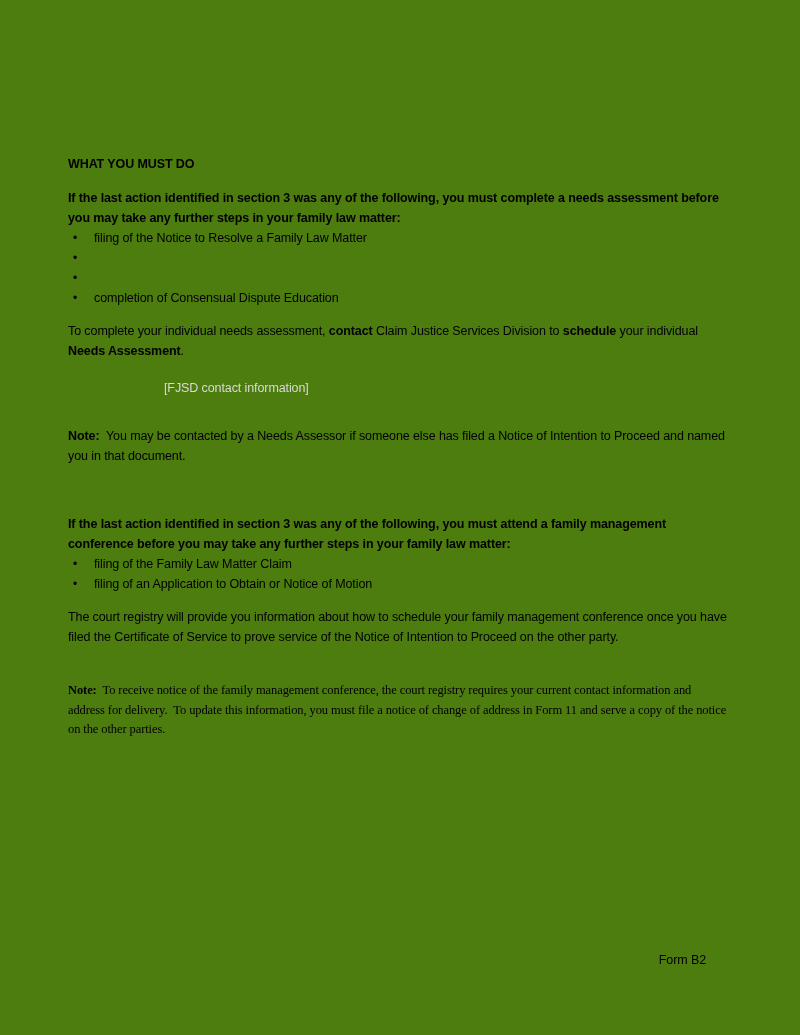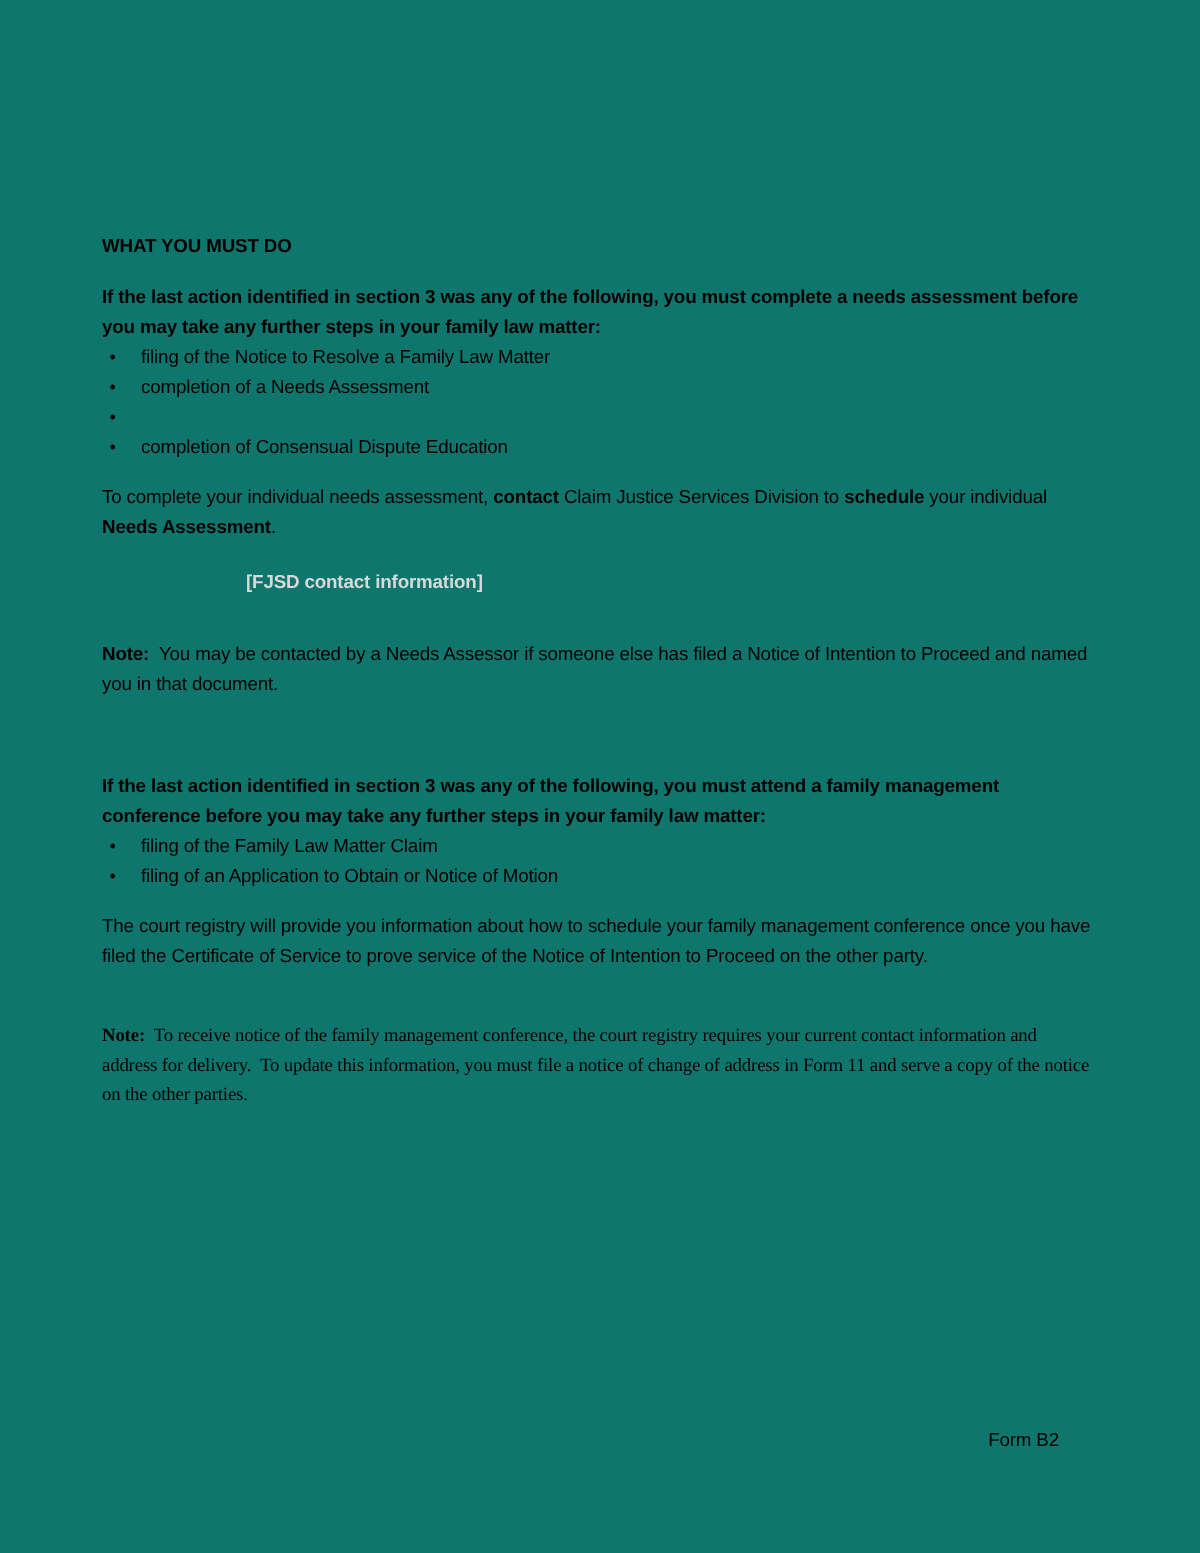--- a/index.html
+++ b/index.html
@@ -5,38 +5,38 @@
   * { margin: 0; padding: 0; box-sizing: border-box; }
   html, body { background: #ffffff; }
   body {
     width: 800px; height: 1035px;
     position: relative;
     font-family: "Liberation Sans", sans-serif;
     color: #000000;
   }
   .page {
     position: absolute; inset: 0;
-    background: #0f766e;
+    background: #4d7c0f;
     overflow: hidden;
   }
   .block {
     position: absolute;
     left: 68px; right: 72px;
     font-size: 12.5px;
     line-height: 19.5px;
     letter-spacing: -0.1px;
   }
   .bold { font-weight: bold; }
   .pre { white-space: pre-wrap; }
   .heading { top: 155px; font-weight: bold; }
   .intro1 { top: 189px; font-weight: bold; }
   .bullets1 { top: 228px; }
   .contact { top: 322px; }
   .placeholder-line { top: 379px; padding-left: 96px; }
-  .placeholder-text { font-weight: bold; text-align: right; }
+  .placeholder-text { font-weight: normal; text-align: right; }
   .note1 { top: 427px; }
   .intro2 { top: 515px; font-weight: bold; }
   .bullets2 { top: 554px; }
   .registry { top: 608px; }
   .note2 { top: 681px; font-family: Liberation Serif, serif; }
   .bullet-row { display: flex; line-height: 20px; }
   .bullet-dot { flex: 0 0 26px; padding-left: 5px; font-size: 12px; }
   .footer {
     position: absolute;
     left: 86px; right: 94px; top: 951px;
@@ -54,21 +54,20 @@
 
   <div class="block intro1">If the last action identified in section 3 was any of the following, you must complete a needs assessment before you may take any further steps in your family law matter:</div>
 
   <div class="block bullets1">
     <div class="bullet-row">
       <span class="bullet-dot">•</span>
       <span>filing of the Notice to Resolve a Family Law Matter</span>
     </div>
     <div class="bullet-row">
       <span class="bullet-dot">•</span>
-      <span>completion of a Needs Assessment</span>
     </div>
     <div class="bullet-row">
       <span class="bullet-dot">•</span>
     </div>
     <div class="bullet-row">
       <span class="bullet-dot">•</span>
       <span>completion of Consensual Dispute Education</span>
     </div>
   </div>
 

